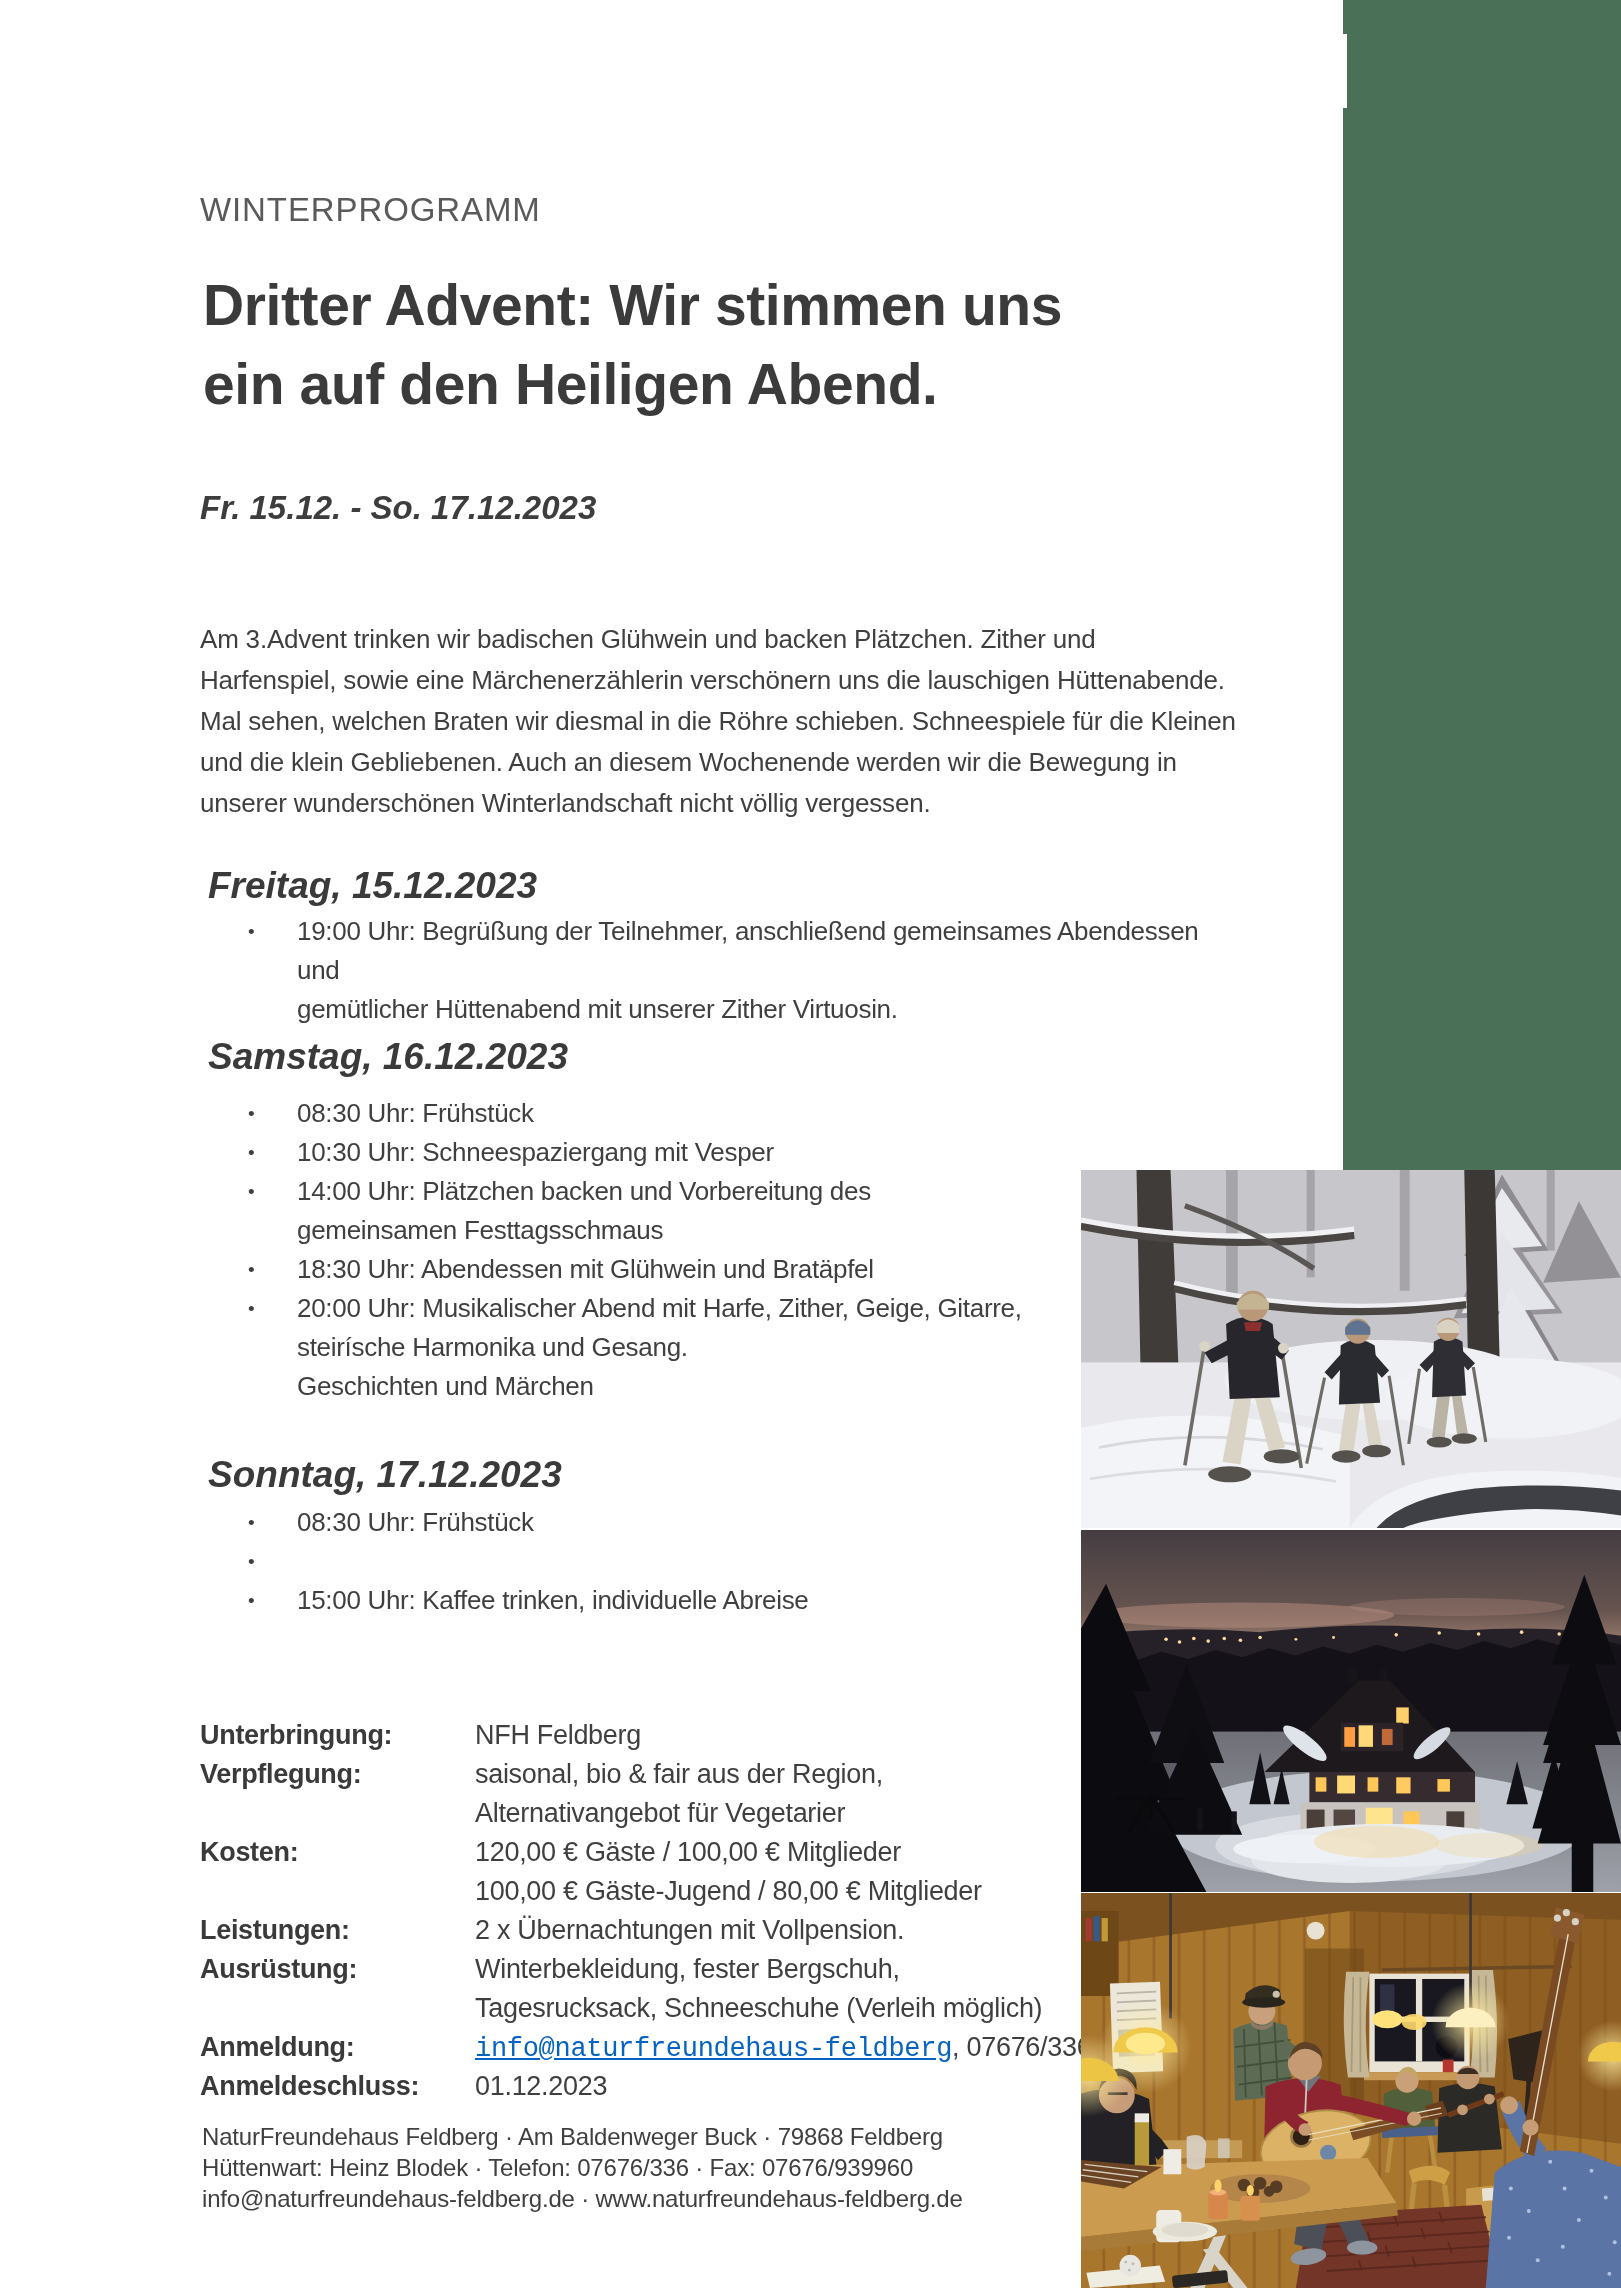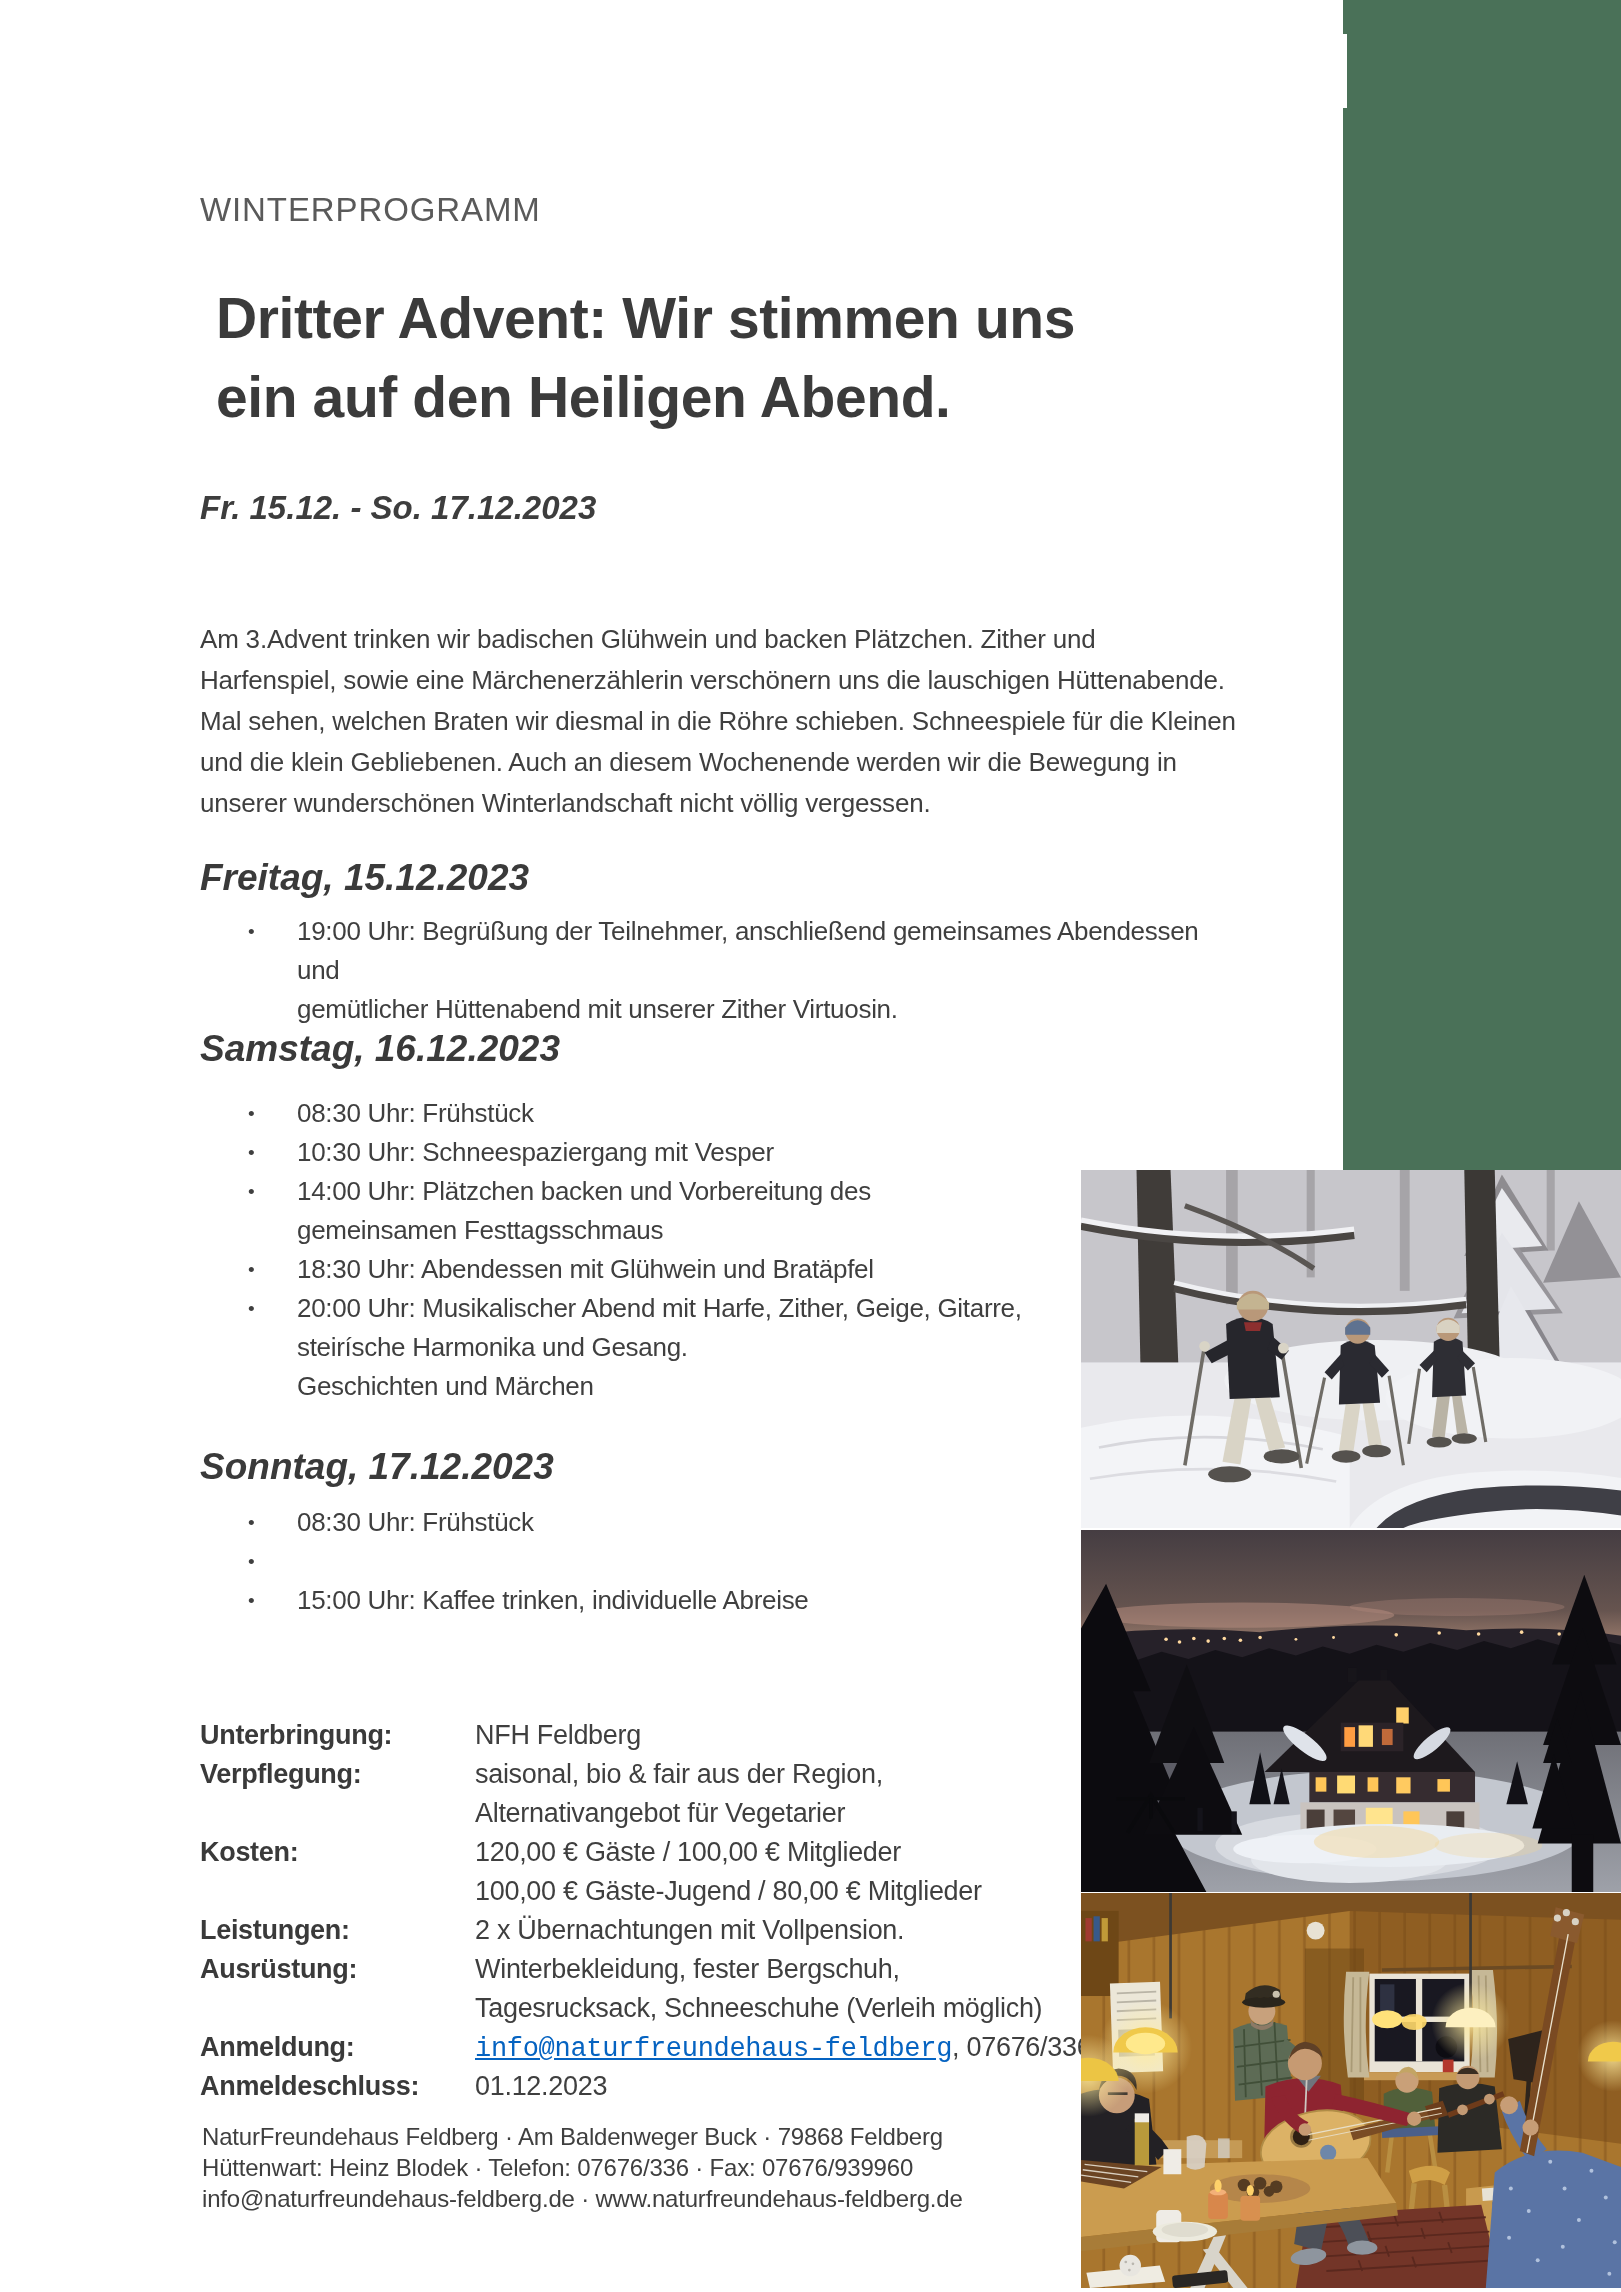--- a/index.html
+++ b/index.html
@@ -2,27 +2,27 @@
 <html style="font-size:14.3px"><head>
 <meta charset="utf-8">
 <style>
   html,body{margin:0;padding:0;background:#ffffff;}
   .page{position:relative;width:1621px;height:2293px;background:#ffffff;overflow:hidden;
         font-family:"Liberation Sans",sans-serif;color:#3f3f3f;padding-left:40px;}
   .green-stripe{position:absolute;left:1343px;top:0;width:278px;height:1170px;background:#4a7158;}
   .stripe-notch{position:absolute;left:1342px;top:34px;width:5.4px;height:74px;background:#ffffff;}
   .kicker{position:absolute;left:200px;top:190px;font-size:33px;line-height:39px;
           letter-spacing:0.9px;color:#5a5a5a;}
-  .title{position:absolute;left:200px;top:263px;margin:16px;font-size:57px;line-height:79px;
+  .title{position:absolute;left:200px;top:263px;margin:3px;font-size:57px;line-height:79px;
          font-weight:700;color:#3b3b3b;letter-spacing:-0.4px;white-space:pre-line;width:1254px;}
   .daterange{position:absolute;left:200px;top:487px;font-size:33px;line-height:41px;
              font-style:italic;color:#3d3d3d;font-weight:bold;}
   .intro{position:absolute;left:200px;top:619px;margin:0;font-size:26px;line-height:41px;
          letter-spacing:-0.2px;white-space:pre-line;width:1254px;}
-  .sec-h{position:absolute;left:200px;margin:0;font-style:italic;font-weight:700;
+  .sec-h{position:absolute;left:200px;margin:8px;font-style:italic;font-weight:700;
          font-size:37px;line-height:45px;color:#3a3a3a;}
   .sec-h-freitag{top:855px;} .sec-h-samstag{top:1026px;} .sec-h-sonntag{top:1444px;}
   .blist{position:absolute;left:248px;width:967px;}
   .blist-freitag{top:912px;} .blist-samstag{top:1094px;} .blist-sonntag{top:1503px;}
   .bullet-item{display:flex;}
   .bm{flex:0 0 49px;width:49px;font-size:19px;line-height:39px;color:#3f3f3f;}
   .bt{font-size:26px;line-height:39px;letter-spacing:-0.3px;color:#3f3f3f;white-space:pre-line;}
   .details{position:absolute;left:200px;top:1716px;width:940px;}
   .drow{display:flex;height:39px;font-size:27px;line-height:39px;letter-spacing:-0.3px;}
   .dlabel{flex:0 0 275px;font-weight:700;color:#3a3a3a;}

